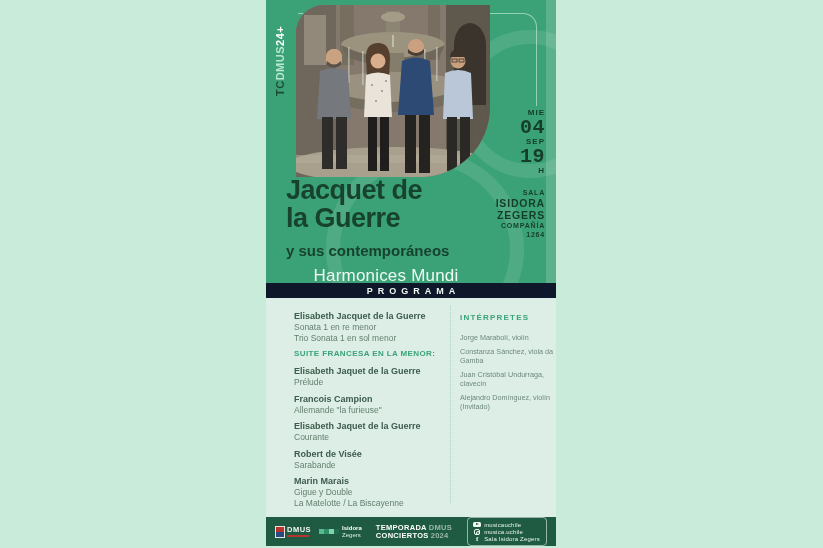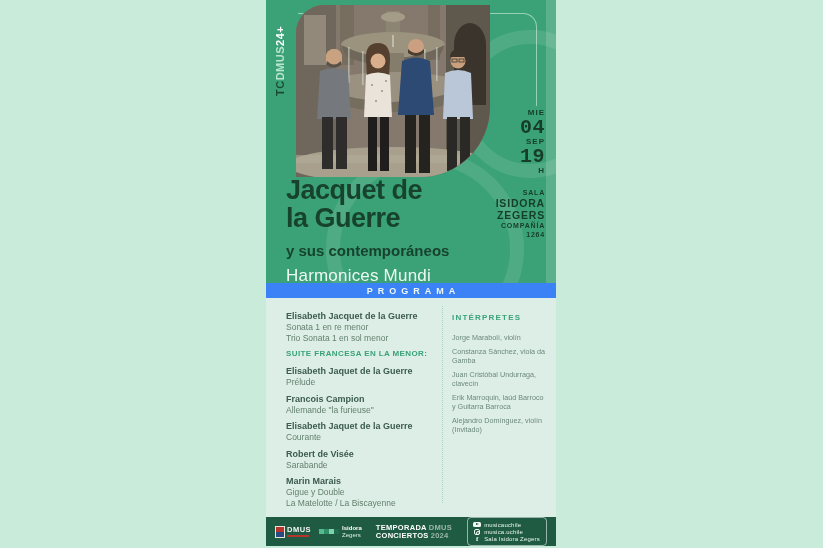--- a/index.html
+++ b/index.html
@@ -45,43 +45,44 @@
   .photo{
     position:absolute;left:30px;top:5px;width:194px;height:172px;
     border-radius:28px 0 70px 0;overflow:hidden;background:#7d7468;
   }
   .photo svg{display:block;}
   .title-block{
     position:absolute;left:20px;top:176px;width:200px;color:#17422e;
   }
   .title-line{font-size:27px;line-height:28px;font-weight:bold;letter-spacing:-0.5px;}
   .subtitle{font-size:15px;line-height:18px;font-weight:bold;margin-top:10px;}
-  .ensemble{font-size:17px;line-height:20px;font-weight:normal;color:#eef9f2;margin-top:6px;letter-spacing:0.2px;}
+  .ensemble{font-size:17px;line-height:20px;font-weight:normal;color:#eef9f2;margin-top:6px;letter-spacing:0.2px;text-align:center;}
   .date-block{
     position:absolute;right:11px;top:108px;width:90px;
     text-align:right;color:#153d2a;
   }
   .d-sm{font-size:8px;font-weight:bold;letter-spacing:1px;line-height:10px;}
   .d-lg{font-size:20px;font-weight:bold;line-height:19px;letter-spacing:0.5px;font-family:Liberation Mono, monospace;}
   .d-h{font-size:8px;font-weight:bold;letter-spacing:1px;line-height:10px;}
   .venue{margin-top:12px;}
   .v-sm{font-size:7px;font-weight:bold;letter-spacing:0.8px;line-height:9px;}
   .v-lg{font-size:10.5px;font-weight:bold;letter-spacing:0.8px;line-height:12px;}
   .admission{margin-top:9px;font-size:9px;line-height:11px;letter-spacing:0.6px;color:#2c5b43;}
   
   .banner{
     position:absolute;left:0;top:283px;width:290px;height:15px;
-    background:#3b82f6;color:#eef7f1;
+    background:#0f172a;color:#eef7f1;
     display:flex;align-items:center;justify-content:center;
     font-size:9px;font-weight:bold;letter-spacing:5px;text-indent:5px;
   }
   
   .bodysec{
     position:absolute;left:0;top:298px;width:290px;height:219px;
     display:flex;
+    padding-left:8px;
   }
   .program-col{width:176px;padding:13px 0 0 20px;box-sizing:border-box;}
   .entry{margin-bottom:6px;}
   .composer{font-size:9px;font-weight:bold;color:#3c5c4d;line-height:11px;}
   .piece{font-size:8.5px;color:#64806f;line-height:10.5px;}
   .suite-header{
     font-size:8px;font-weight:bold;color:#3aa379;letter-spacing:0.4px;
     margin:5px 0 7px 0;line-height:10px;
   }
   .divider{
@@ -275,21 +276,20 @@
       </div>
     </div>
 
     <div class="divider"></div>
 
     <div class="interp-col">
       <div class="interp-header">INTÉRPRETES</div>
       <div class="performer">Jorge Marabolí, violín</div>
       <div class="performer">Constanza Sánchez, viola da Gamba</div>
       <div class="performer">Juan Cristóbal Undurraga, clavecín</div>
-      <div class="performer">Erik Marroquin, laúd Barroco y Guitarra Barroca</div>
       <div class="performer">Alejandro Domínguez, violín (Invitado)</div>
     </div>
   </div>
 
   <div class="footerbar">
     <div class="f-dmus">
       <div class="crest">
         <div class="c-top"></div>
           <div class="c-bot"></div>
       </div>

